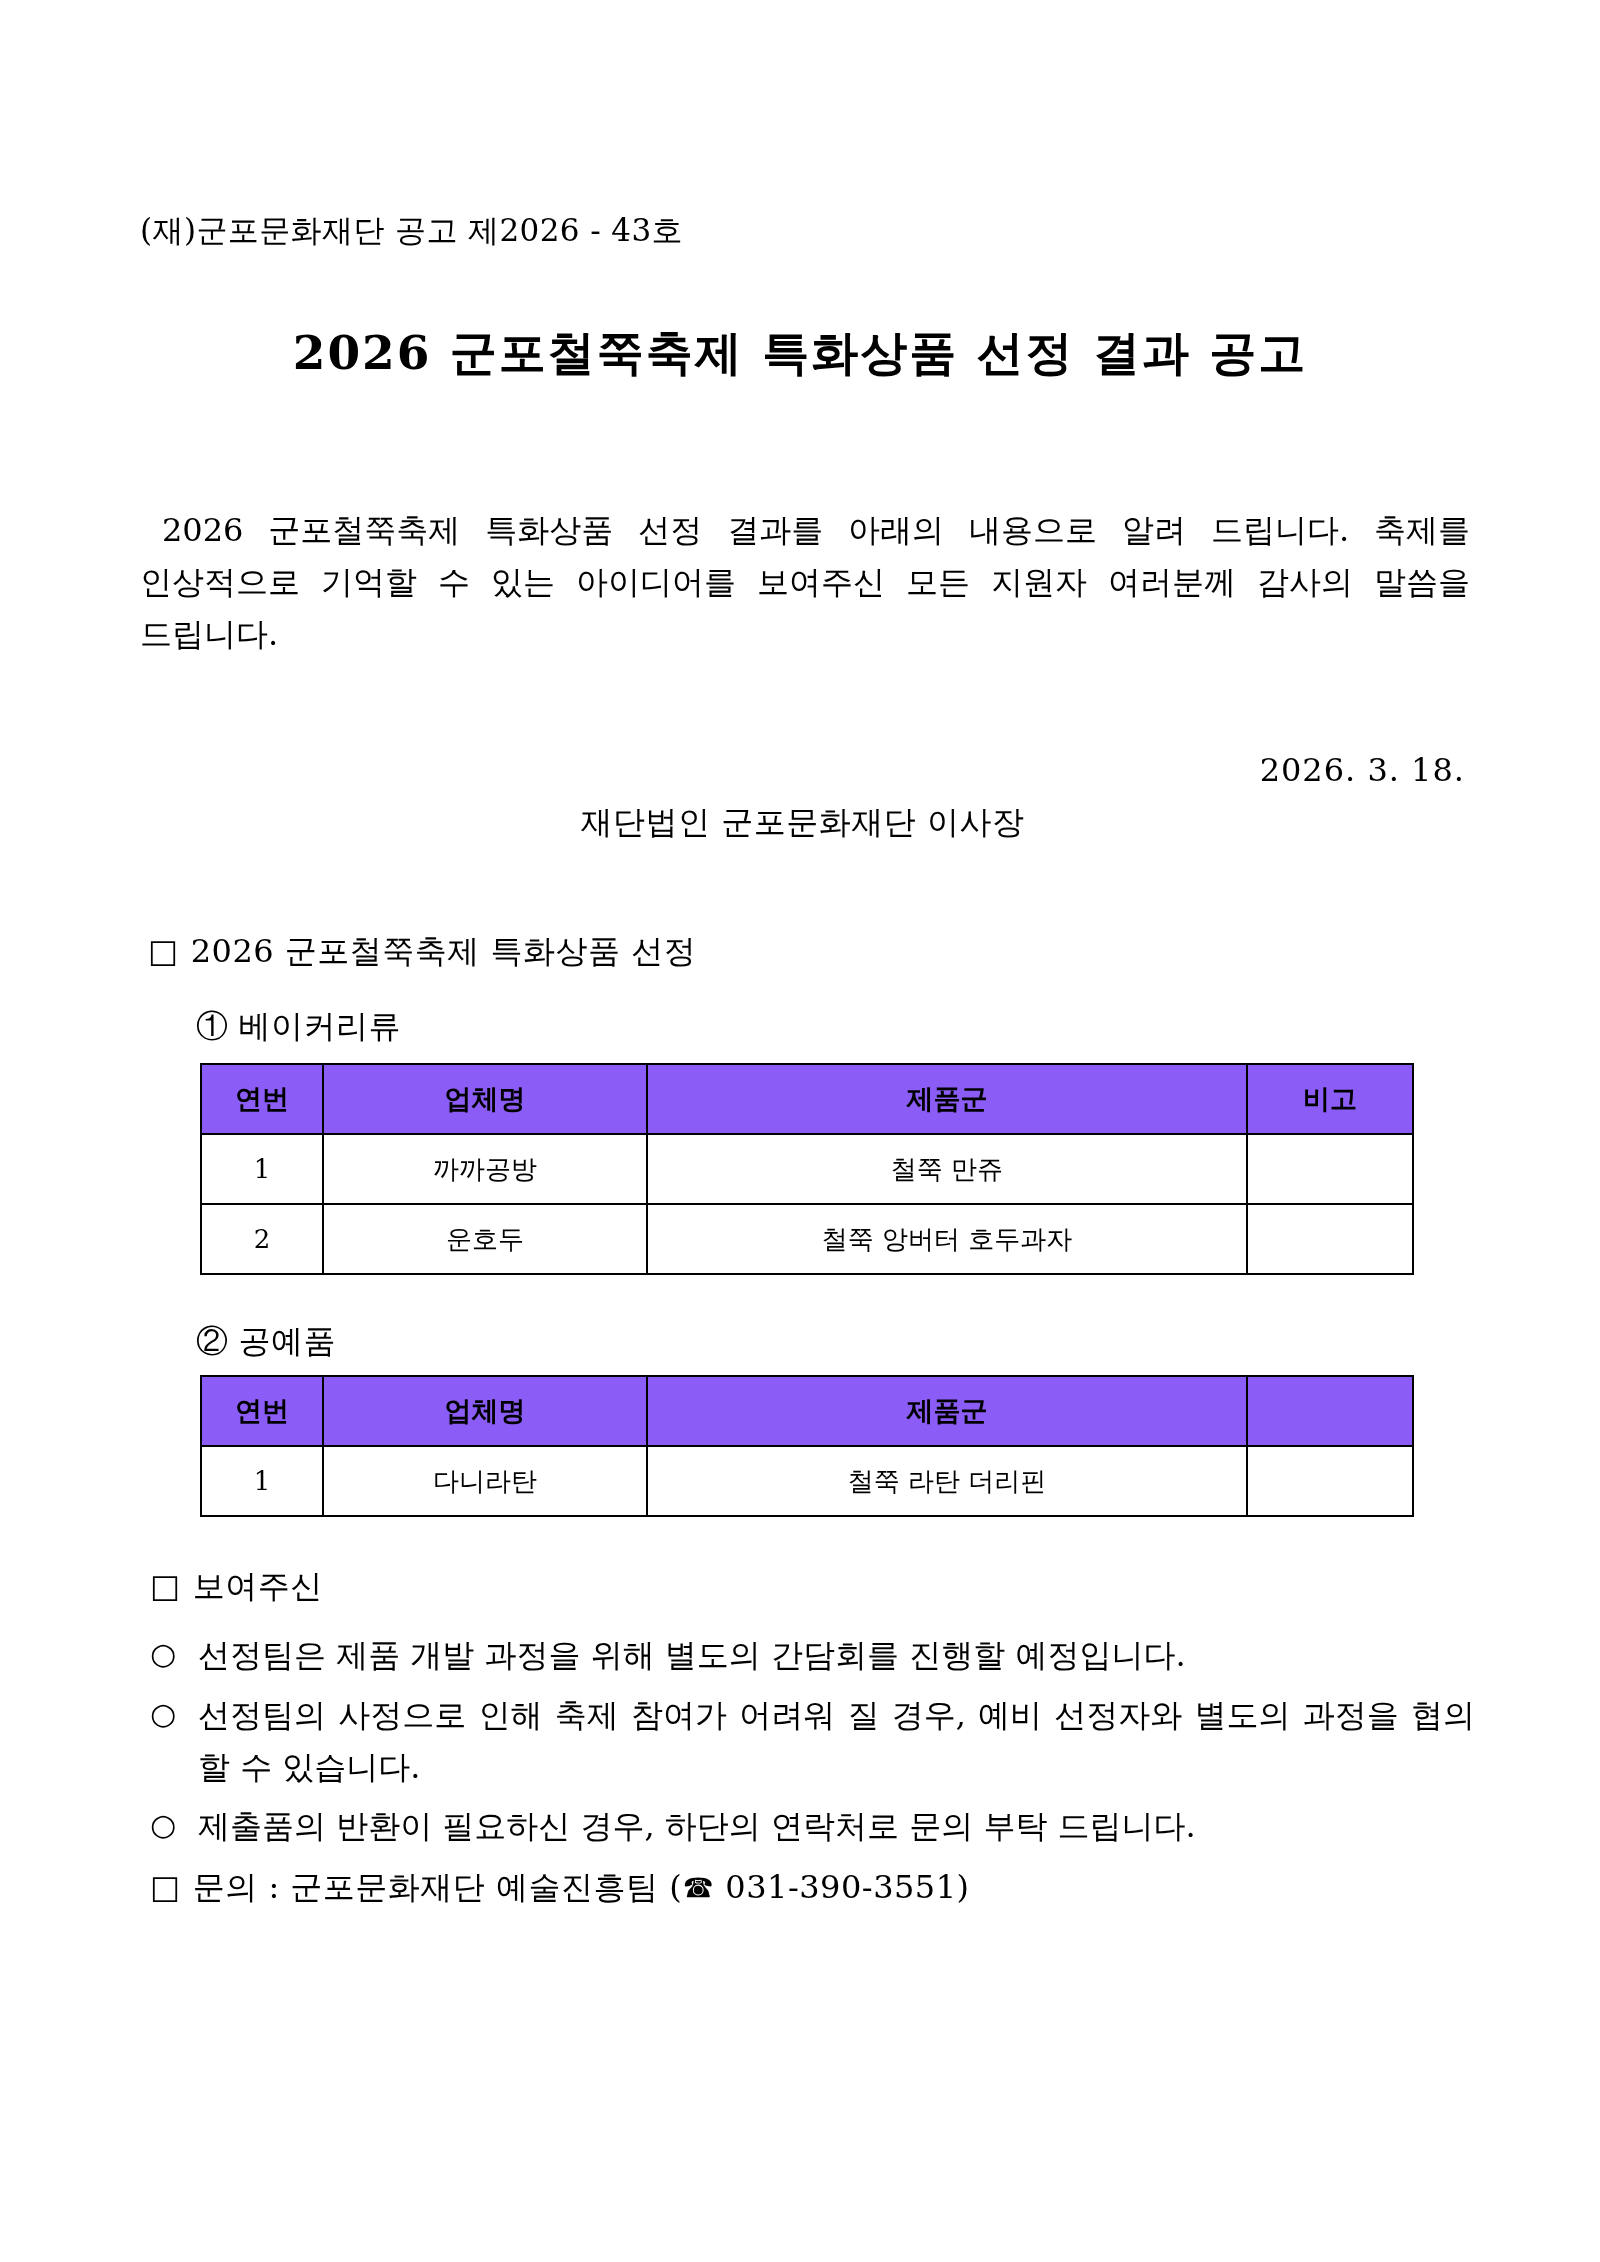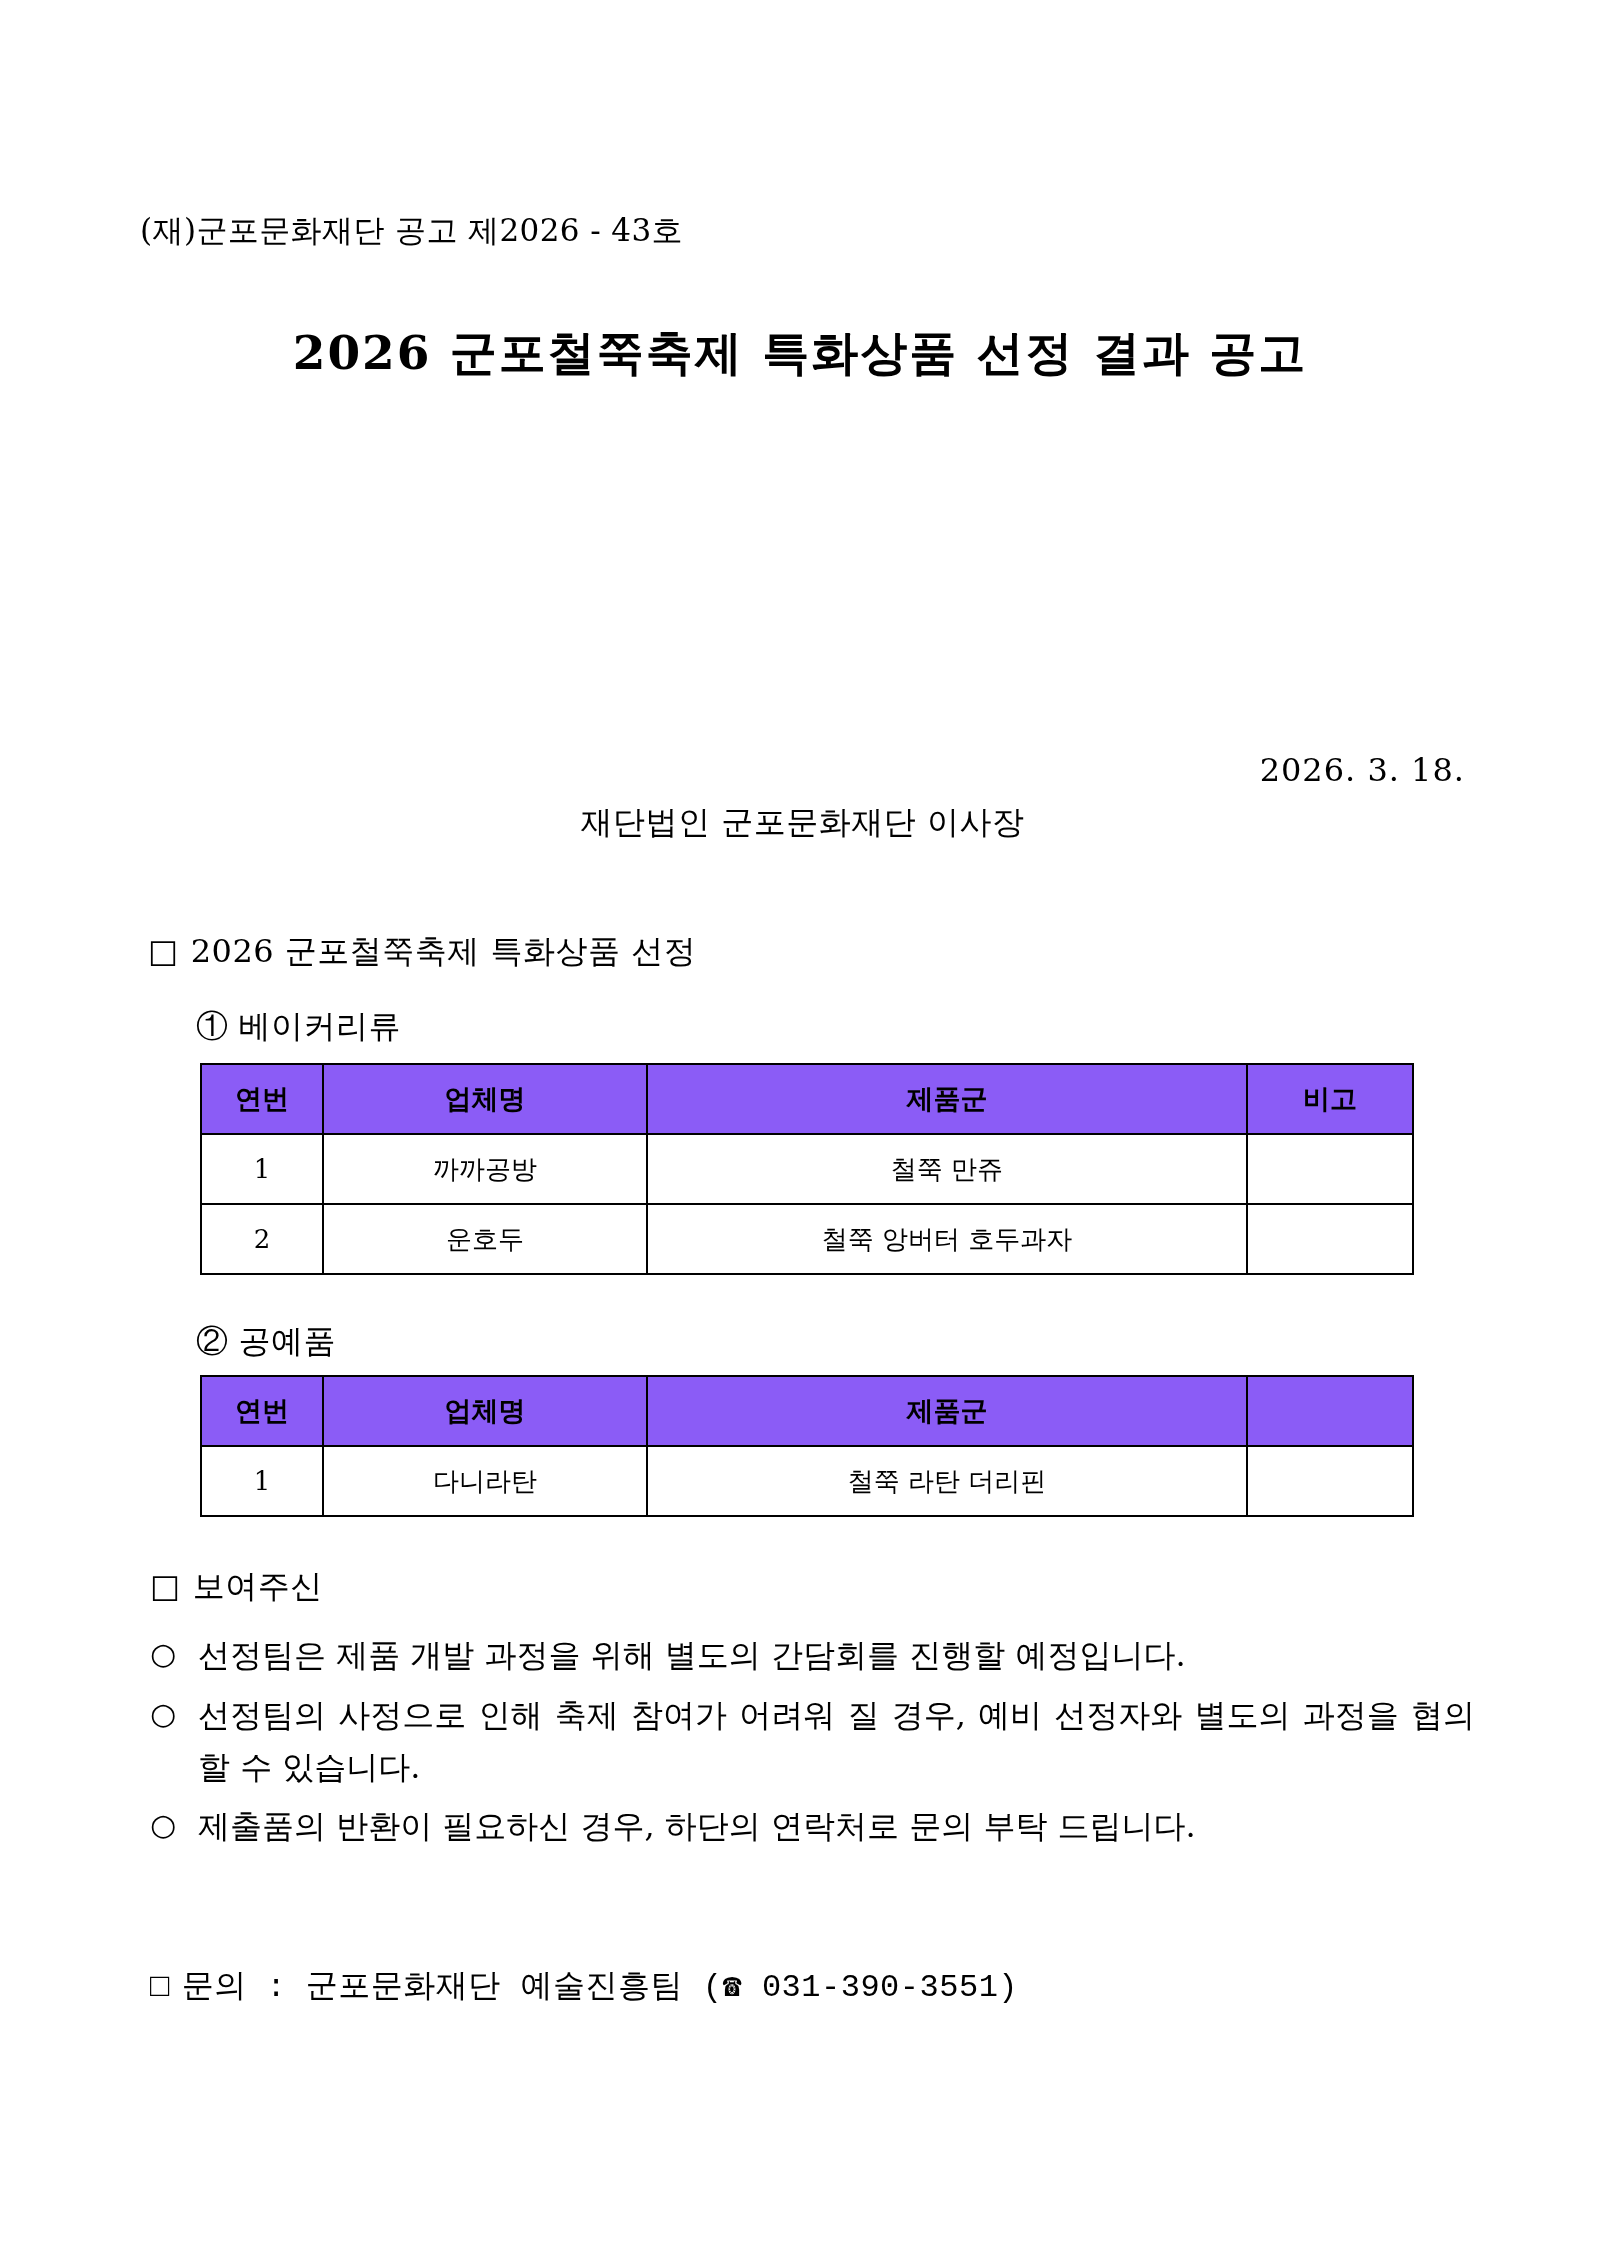--- a/index.html
+++ b/index.html
@@ -91,21 +91,21 @@
   }
   .sub-head .circ-mark {
     display: inline-block;
     margin-right: 10px;
   }
 
   #sec-select   { left: 148px; top: 930px; }
   #sub-bakery   { left: 196px; top: 988px; }
   #sub-craft    { left: 196px; top: 1303px; }
   #sec-notes    { left: 150px; top: 1565px; }
-  #sec-contact  { left: 150px; top: 1964px; font-family: Liberation Mono, monospace; }
+  #sec-contact  { left: 150px; top: 1866px; }
 
   
   .tbl {
     position: absolute;
     border-collapse: collapse;
     table-layout: fixed;
     font-size: 26px;
   }
   .tbl td, .tbl th {
     border: 2px solid #000000;
@@ -159,20 +159,21 @@
 </style>
 </head>
 <body>
 
 <div class="page">
 
   <div class="doc-number">(재)군포문화재단 공고 제2026 - 43호</div>
 
   <div class="doc-title">2026 군포철쭉축제 특화상품 선정 결과 공고</div>
 
+  <div class="intro">2026 군포철쭉축제 특화상품 선정 결과를 아래의 내용으로 알려 드립니다. 축제를 인상적으로 기억할 수 있는 아이디어를 보여주신 모든 지원자 여러분께 감사의 말씀을 드립니다.</div>
 
   <div class="sign-block">
     <div class="sign-date">2026. 3. 18.</div>
     <div class="sign-name">재단법인 군포문화재단 이사장</div>
   </div>
 
   <div class="sec-head" id="sec-select">
     <span class="box-mark">□</span><span>2026 군포철쭉축제 특화상품 선정</span>
   </div>
 

